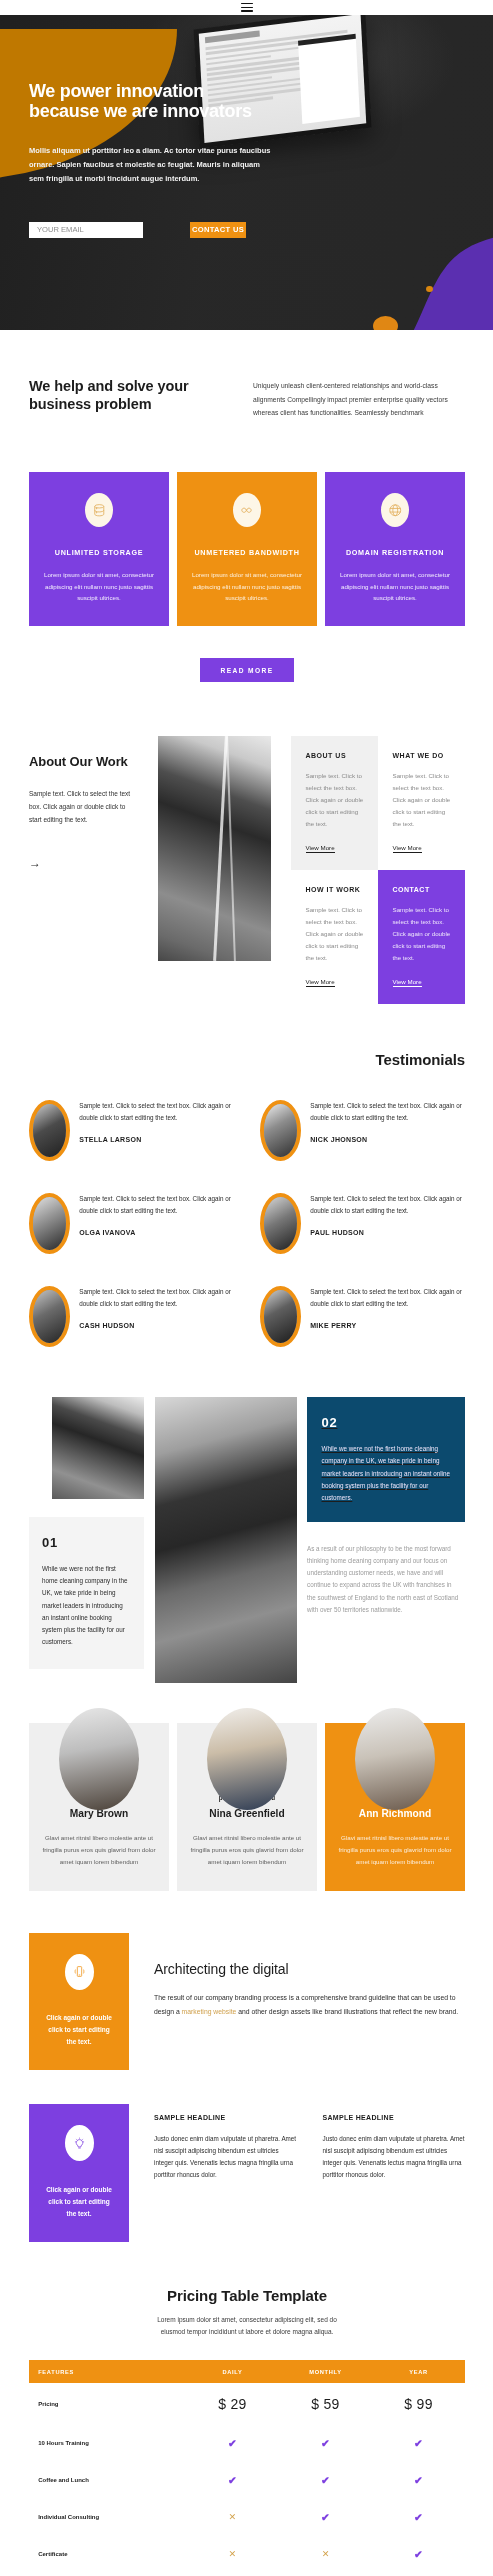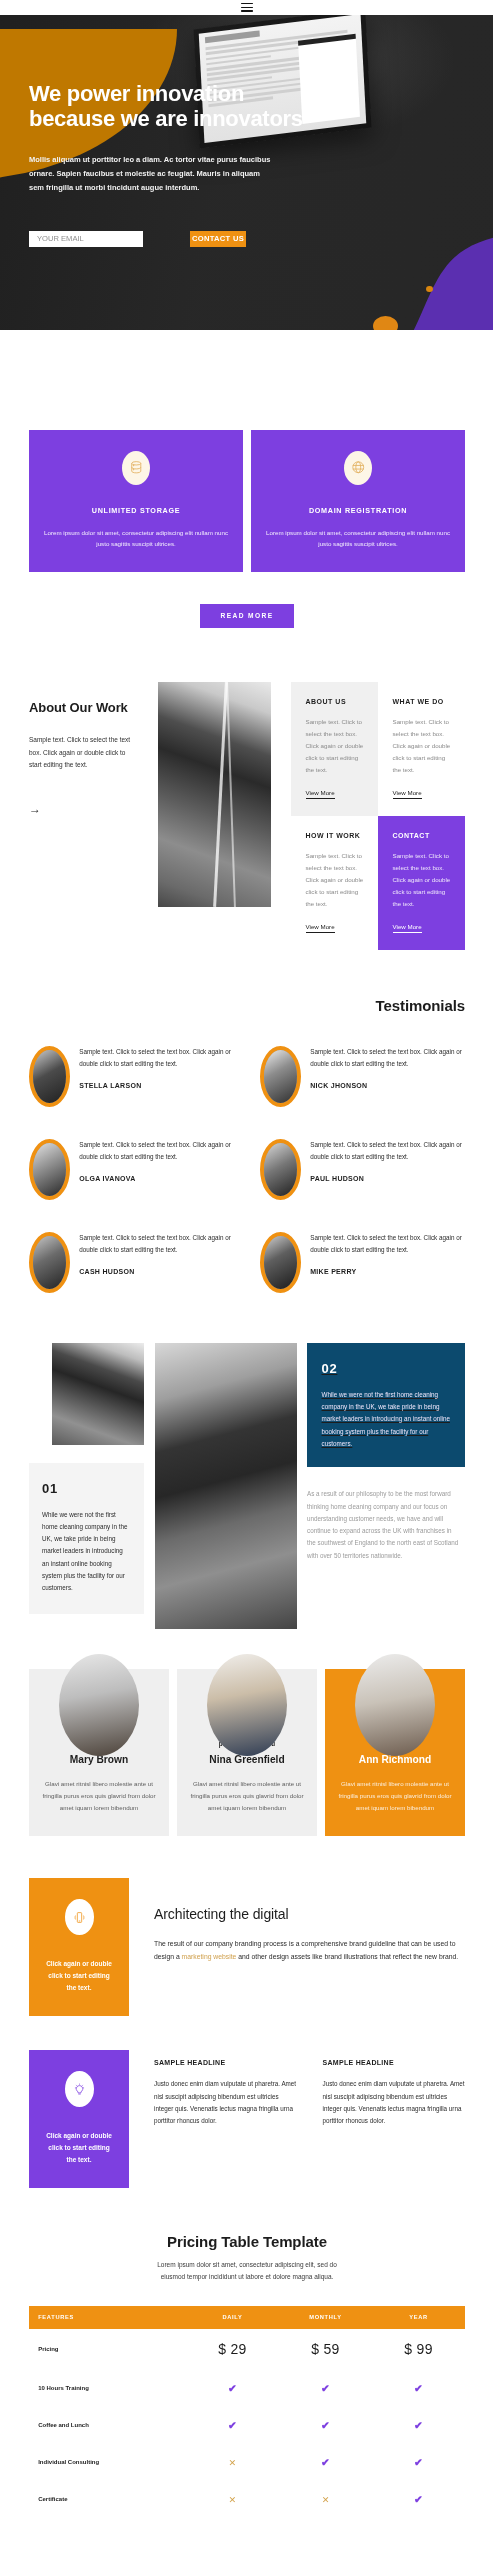--- a/index.html
+++ b/index.html
@@ -64,21 +64,21 @@
     position:absolute; right:-20px; top:217px; width:217px; height:119px;
     background:#5b2fb0; z-index:6;
     clip-path: path("M330,0 L330,180 L0,180 C30,150 58,160 92,132 C128,102 128,42 168,18 C210,-8 270,4 330,0 Z");
   }
   .dot-o1{ position:absolute; width:25px; height:20px; background:#e08714; border-radius:50%; right:96px; bottom:-6.6px; z-index:7;}
   .dot-o2{ position:absolute; width:6.6px; height:6px; background:#d9860f; border-radius:50%; right:61px; bottom:38px; z-index:7;}
 
   .hero-inner{ position:relative; z-index:20; padding:0 29px; }
   .hero h1{
     margin-top:66px;
-    font-size:22px; line-height:1.14; font-weight:bold; color:#fff; letter-spacing:-0.3px;
+    font-size:18px; line-height:1.14; font-weight:bold; color:#fff; letter-spacing:-0.3px;
     max-width:336px;
   }
   .hero p.lead{
     margin-top:22.4px; width:245px;
     font-size:7.5px; line-height:1.85; color:#f2f2f2; font-weight:bold;
   }
   .subscribe{ margin-top:36px; display:flex; width:217px; height:16px;gap:47px; }
   .subscribe input{
     flex:1; border:0; outline:0; background:#fff; padding:0 8px;
     font-family:"Liberation Sans",sans-serif; font-size:7.6px; color:#5a5a5a;
@@ -265,33 +265,46 @@
       </h1>
       <p class="lead">Mollis aliquam ut porttitor leo a diam. Ac tortor vitae purus faucibus ornare. Sapien faucibus et molestie ac feugiat. Mauris in aliquam sem fringilla ut morbi tincidunt augue interdum.</p>
       <form class="subscribe">
         <input type="text" placeholder="YOUR EMAIL" style="">
         <button type="submit">CONTACT US</button>
       </form>
     </div>
   </section>
 
   <section class="sec-help">
+    <div class="help-row">
+      <h2>We help and solve your business problem</h2>
+      <p>Uniquely unleash client-centered relationships and world-class alignments Compellingly impact premier enterprise quality vectors whereas client has functionalities. Seamlessly benchmark</p>
+    </div>
 
     <div class="cards">
       <div class="card purple">
         <div class="ico">
           <svg viewBox="0 0 24 24" fill="none" stroke="#e3b15f" stroke-width="1.4">
             <ellipse cx="12" cy="5.5" rx="7.5" ry="2.8"></ellipse>
               <path d="M4.5 5.5v13c0 1.55 3.36 2.8 7.5 2.8s7.5-1.25 7.5-2.8v-13"></path>
             <path d="M4.5 12c0 1.55 3.36 2.8 7.5 2.8s7.5-1.25 7.5-2.8"></path>
               <circle cx="7.6" cy="9" r=".6" fill="#e3b15f"></circle>
               <circle cx="7.6" cy="16" r=".6" fill="#e3b15f"></circle>
           </svg>
         </div>
         <h3>UNLIMITED STORAGE</h3>
+        <p>Lorem ipsum dolor sit amet, consectetur adipiscing elit nullam nunc justo sagittis suscipit ultrices.</p>
+      </div>
+      <div class="card orange">
+        <div class="ico">
+          <svg viewBox="0 0 24 24" fill="none" stroke="#e3b15f" stroke-width="1.5">
+            <path d="M7 8.5c-2.2 0-4 1.6-4 3.5s1.8 3.5 4 3.5c3.5 0 4-7 7.5-7 2.2 0 4 1.6 4 3.5s-1.8 3.5-4 3.5c-3.5 0-4-7-7.5-7z"></path>
+          </svg>
+        </div>
+        <h3>UNMETERED BANDWIDTH</h3>
         <p>Lorem ipsum dolor sit amet, consectetur adipiscing elit nullam nunc justo sagittis suscipit ultrices.</p>
       </div>
       <div class="card purple">
         <div class="ico">
           <svg viewBox="0 0 24 24" fill="none" stroke="#e3b15f" stroke-width="1.4">
             <circle cx="12" cy="12" r="9"></circle>
               <ellipse cx="12" cy="12" rx="4" ry="9"></ellipse>
               <path d="M3 9h18M3 15h18"></path>
           </svg>
         </div>

